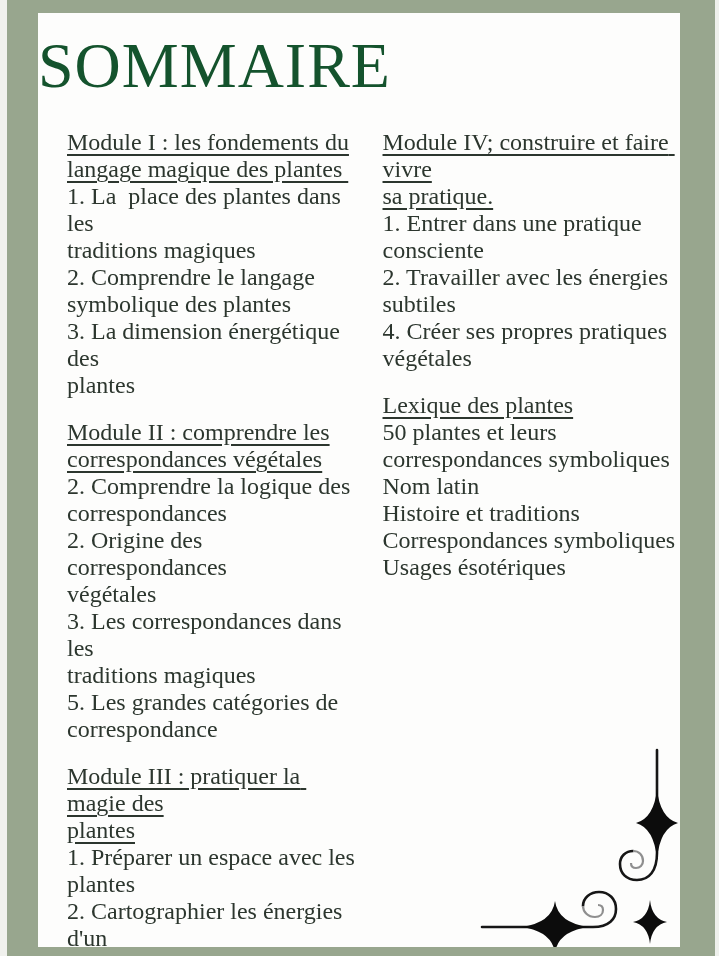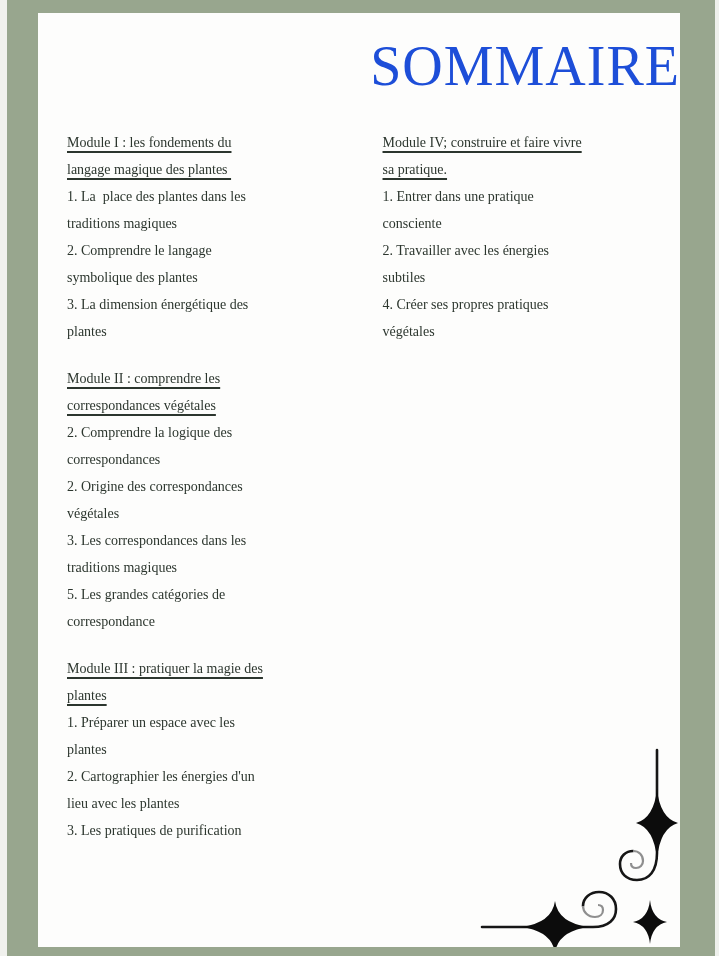--- a/index.html
+++ b/index.html
@@ -26,40 +26,40 @@
 
   .page {
     position: absolute;
     left: 38px; top: 13px;
     width: 642px; height: 934px;
     background: #fdfdfc;
   }
 
   .title {
     margin: 22px 0 0 0;
-    text-align: right;
-    font-size: 56px;
+    text-align: left;
+    font-size: 64px;
     line-height: 62px;
     font-weight: 500;
     letter-spacing: 1px;
-    color: #1d4ed8;
+    color: #14532d;
   }
 
   .columns {
     display: flex;
     margin: 32px 0 0 29px;
   }
   .col-left  { width: 296px; }
   .col-right { width: 300px; margin-left: 22px; }
 
   .section { margin: 0 0 20px 0; }
   .section:last-child { margin-bottom: 0; }
 
   .heading, .item {
-    font-size: 14px;
+    font-size: 24px;
     line-height: 27px;
     color: #2c362e;
     white-space: pre-wrap;
   }
   .heading {
     text-decoration: underline;
     text-decoration-thickness: 1.5px;
     text-underline-offset: 4px;
   }
 
@@ -126,20 +126,29 @@
           <div class="section">
             <div class="heading">Module IV; construire et faire vivre
 sa pratique.</div>
             <div class="item">1. Entrer dans une pratique
 consciente</div>
             <div class="item">2. Travailler avec les énergies
 subtiles</div>
             <div class="item">4. Créer ses propres pratiques
 végétales</div>
           </div>
+          <div class="section">
+            <div class="heading">Lexique des plantes</div>
+            <div class="item">50 plantes et leurs
+correspondances symboliques</div>
+            <div class="item">Nom latin</div>
+            <div class="item">Histoire et traditions</div>
+            <div class="item">Correspondances symboliques</div>
+            <div class="item">Usages ésotériques</div>
+          </div>
         </div>
     </div>
 
     <svg class="ornament" viewBox="0 0 642 934" xmlns="http://www.w3.org/2000/svg">
 
       <g>
         <path class="line" d="M619,737 L619,840 C619,858 611,867 599,867 C588,867 582,860 582,851 C582,843 588,838 595,838"></path>
         <path class="inner-coil" d="M595,838 C601,838 605,842 605,848 C605,852 602,855 598,855 C595,855 593,853 593,850"></path>
       </g>
 

